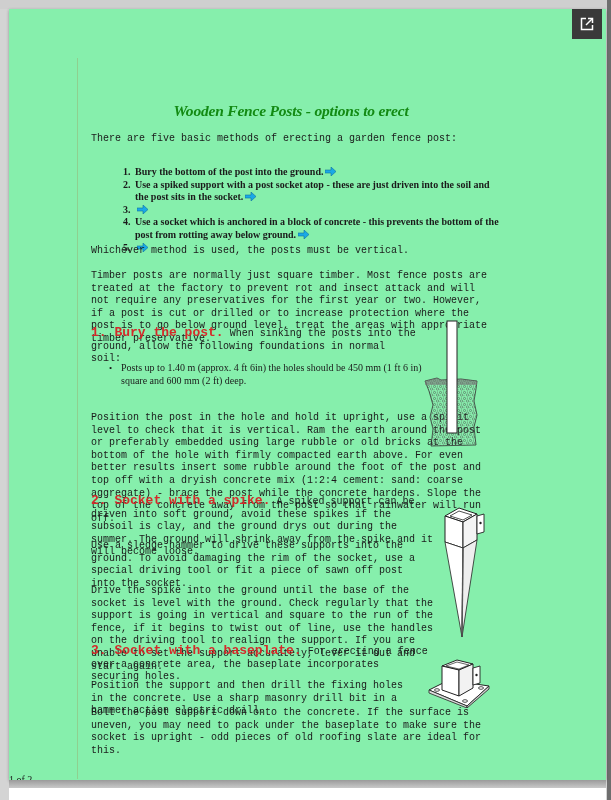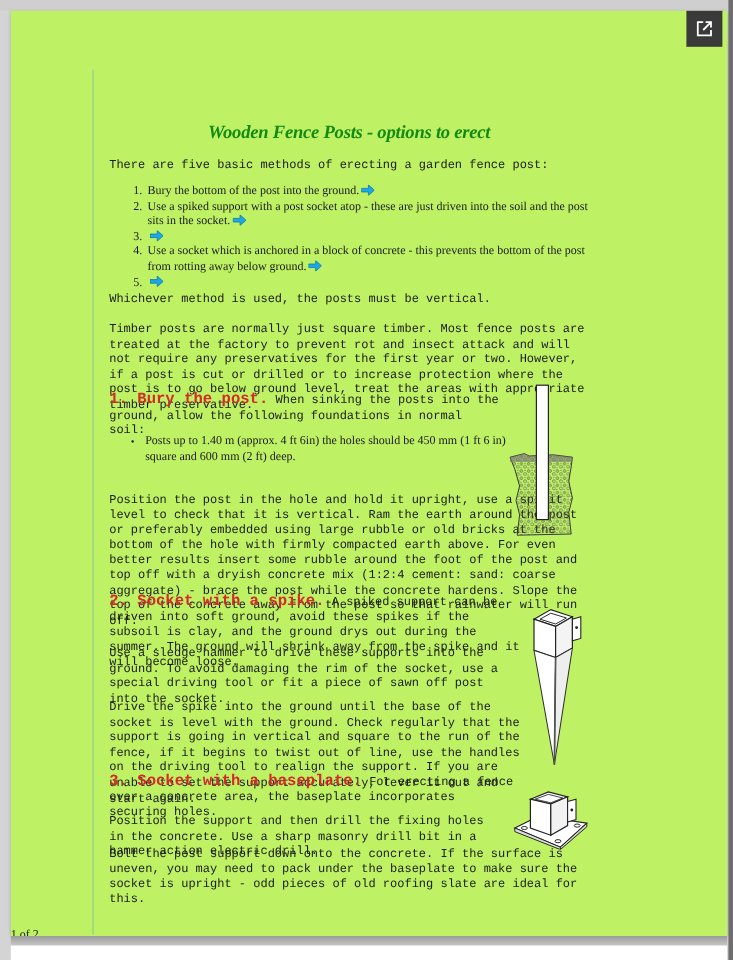--- a/index.html
+++ b/index.html
@@ -7,21 +7,21 @@
       width: 611px; height: 800px; overflow: hidden;
       background: #d4d4d4;
       position: relative;
       font-family: "Liberation Serif", serif;
       color: #1a1a1a;
     }
     .viewer-top { position: absolute; left: 0; top: 0; width: 611px; height: 9px; background: #cfcfcf; }
     .scrollbar { position: absolute; right: 0; top: 0; width: 4px; height: 800px; background: #6e6e6e; }
     .page {
       position: absolute; left: 9px; top: 9px; width: 597px; height: 771px;
-      background: #bef264;
+      background: #86efac;
       box-shadow: 0 1px 3px rgba(0,0,0,0.3);
     }
     .page2 {
       position: absolute; left: 9px; top: 788px; width: 597px; height: 20px;
       background: #fff;
     }
     .gap-shadow { position: absolute; left: 9px; top: 780px; width: 597px; height: 8px;
       background: linear-gradient(#9a9a9a, #c8c8c8); }
     .popout {
       position: absolute; left: 572px; top: 9px; width: 30px; height: 30px;
@@ -29,21 +29,21 @@
       cursor: pointer;
     }
     .green-rule { position: absolute; left: 68px; top: 49px; width: 1px; height: 721px; background: #8fd08f; }
     .content { position: absolute; left: 82px; top: 0; width: 400px; font-size: 10px; line-height: 12.6px; }
     .title {
       position: absolute; left: 0; top: 96px; width: 400px; text-align: center;
       color: #138a13; font-weight: bold; font-style: italic; font-size: 15.5px;
       letter-spacing: -0.2px;
     }
     .p { position: absolute; left: 0; margin: 0; font-family: Liberation Mono, monospace; }
-    ol.methods { position: absolute; left: 0; top: 145px; margin: 0; padding-left: 30px; width: 370px; }
+    ol.methods { position: absolute; left: 0; top: 145px; margin: 12px; padding-left: 30px; width: 370px; font-weight: bold; }
     ol.methods li { margin: 0; padding-left: 2px; }
     .arrow { display: inline-block; width: 11px; height: 9px; vertical-align: -1px; margin-left: 2px; }
     .sec-head { color: #d42a2a; font-weight: bold; font-size: 13px; }
     ul.bullets { position: absolute; left: 0; top: 353px; margin: 0; padding-left: 30px; width: 310px; list-style: none; }
     ul.bullets li { position: relative; padding-left: 0; }
     ul.bullets li::before { content: "\2022"; position: absolute; left: -12px; top: 0; font-size: 9px; }
     .pagenum { position: absolute; left: 9px; top: 765px; font-size: 10px; }
     .illus { position: absolute; }
   </style>
 </head>

